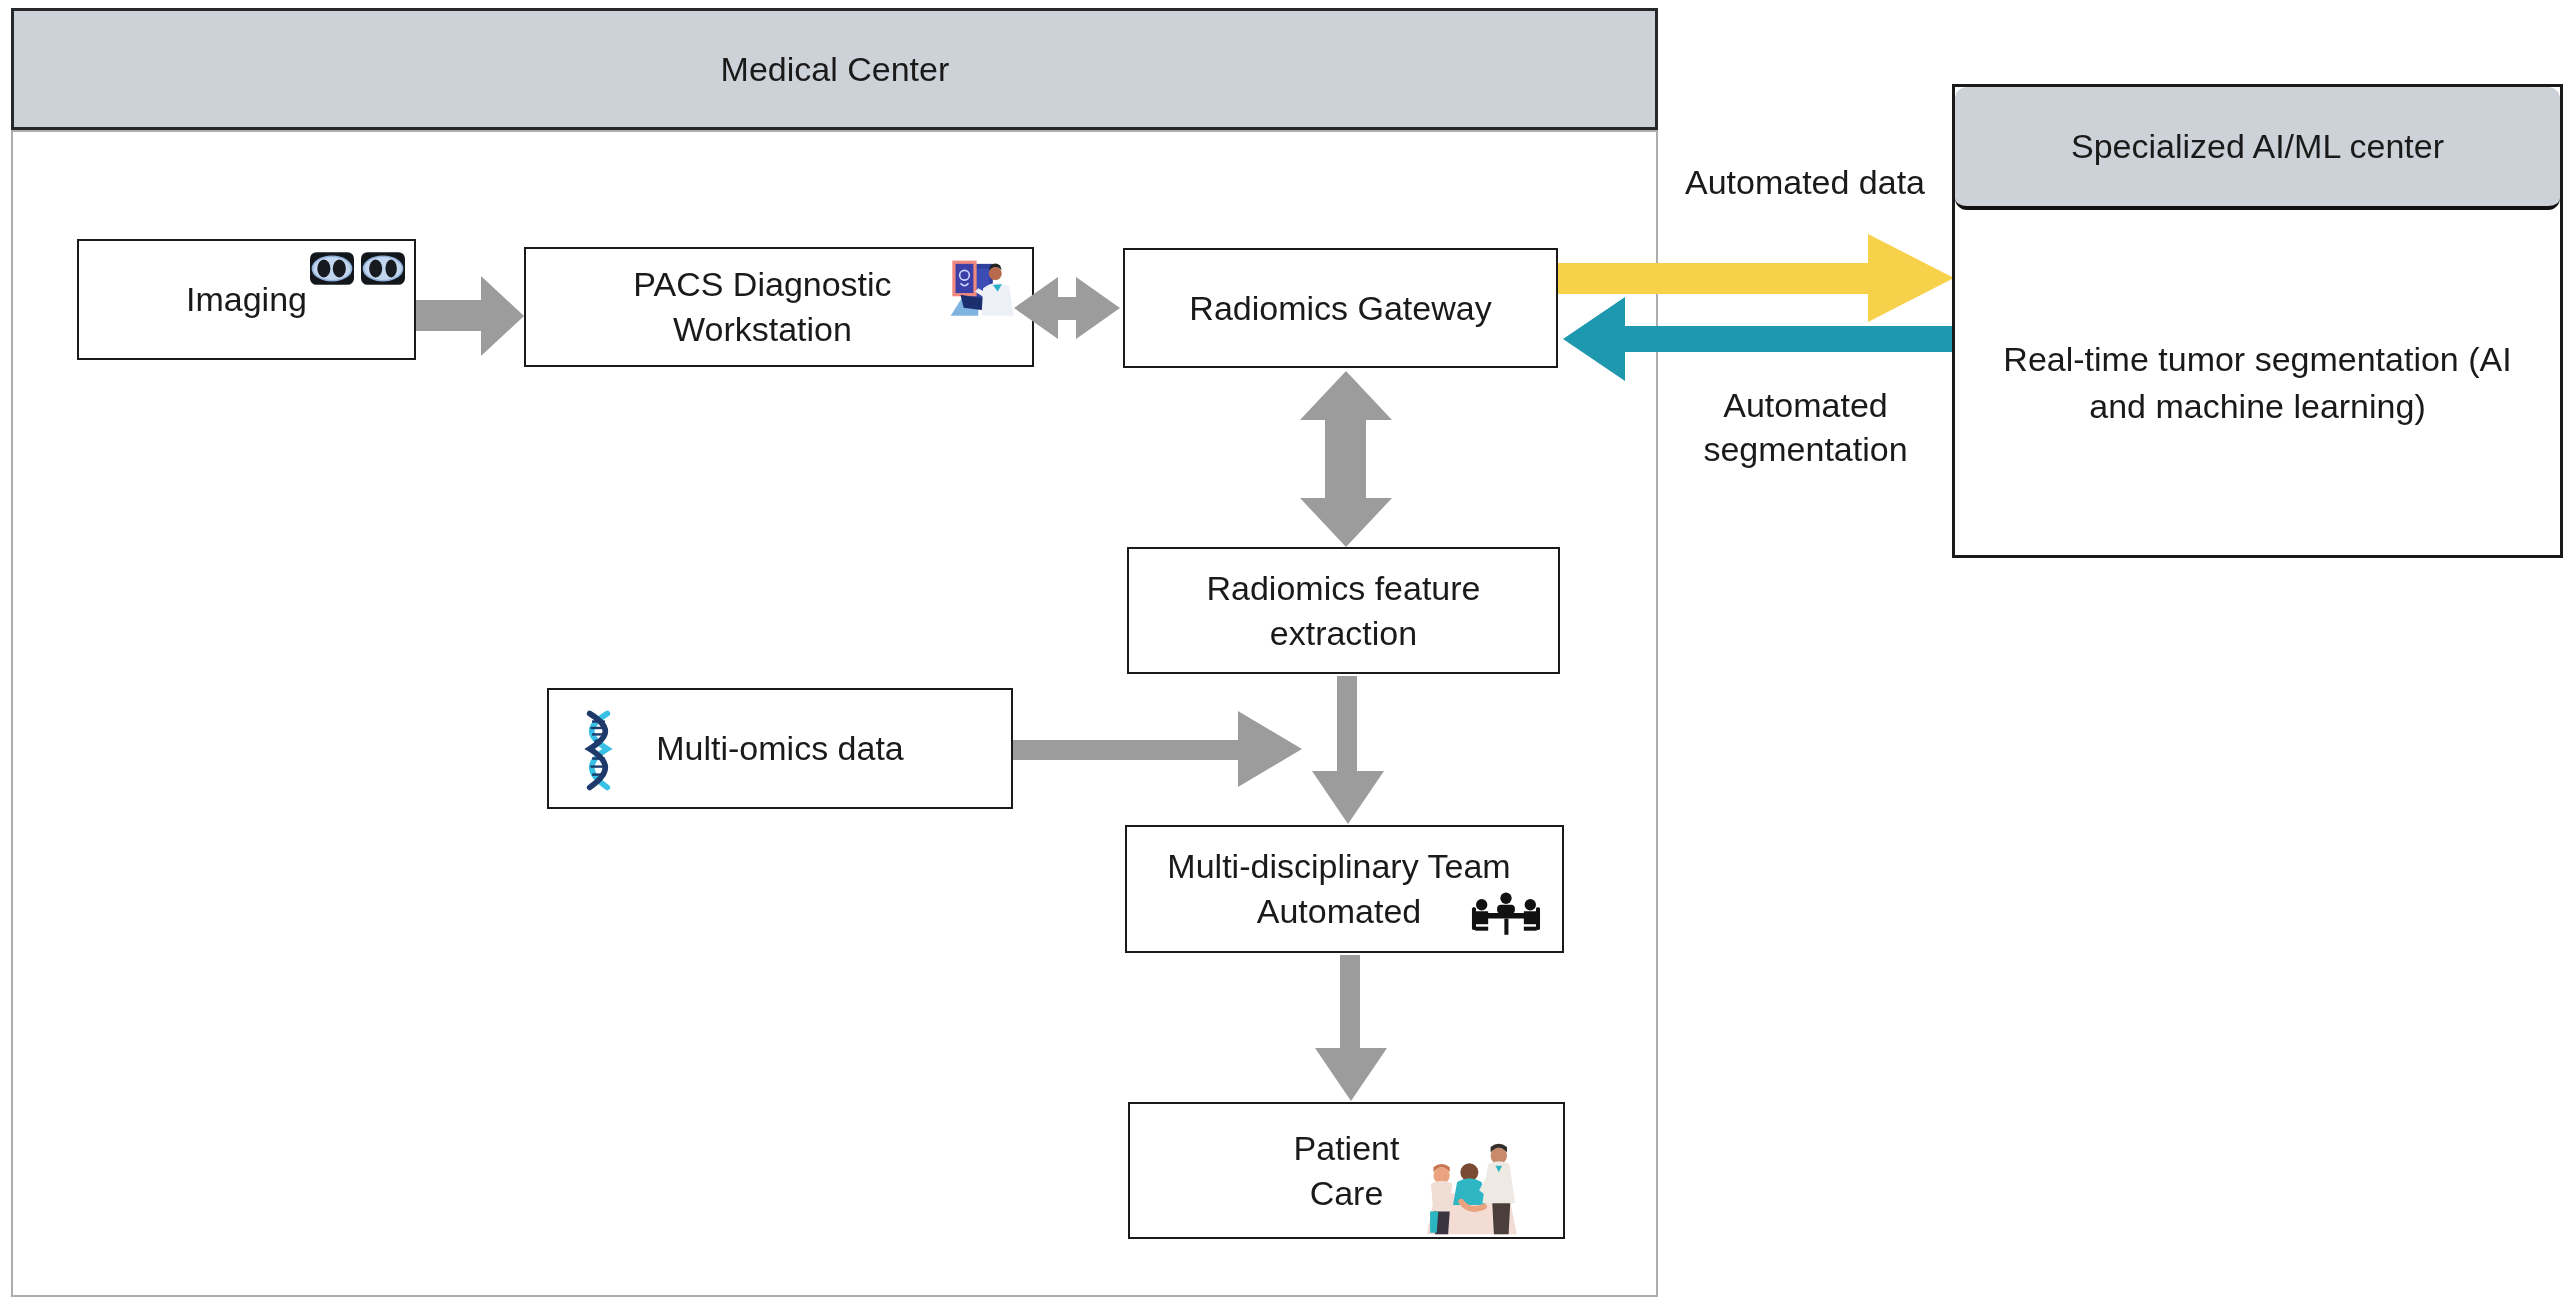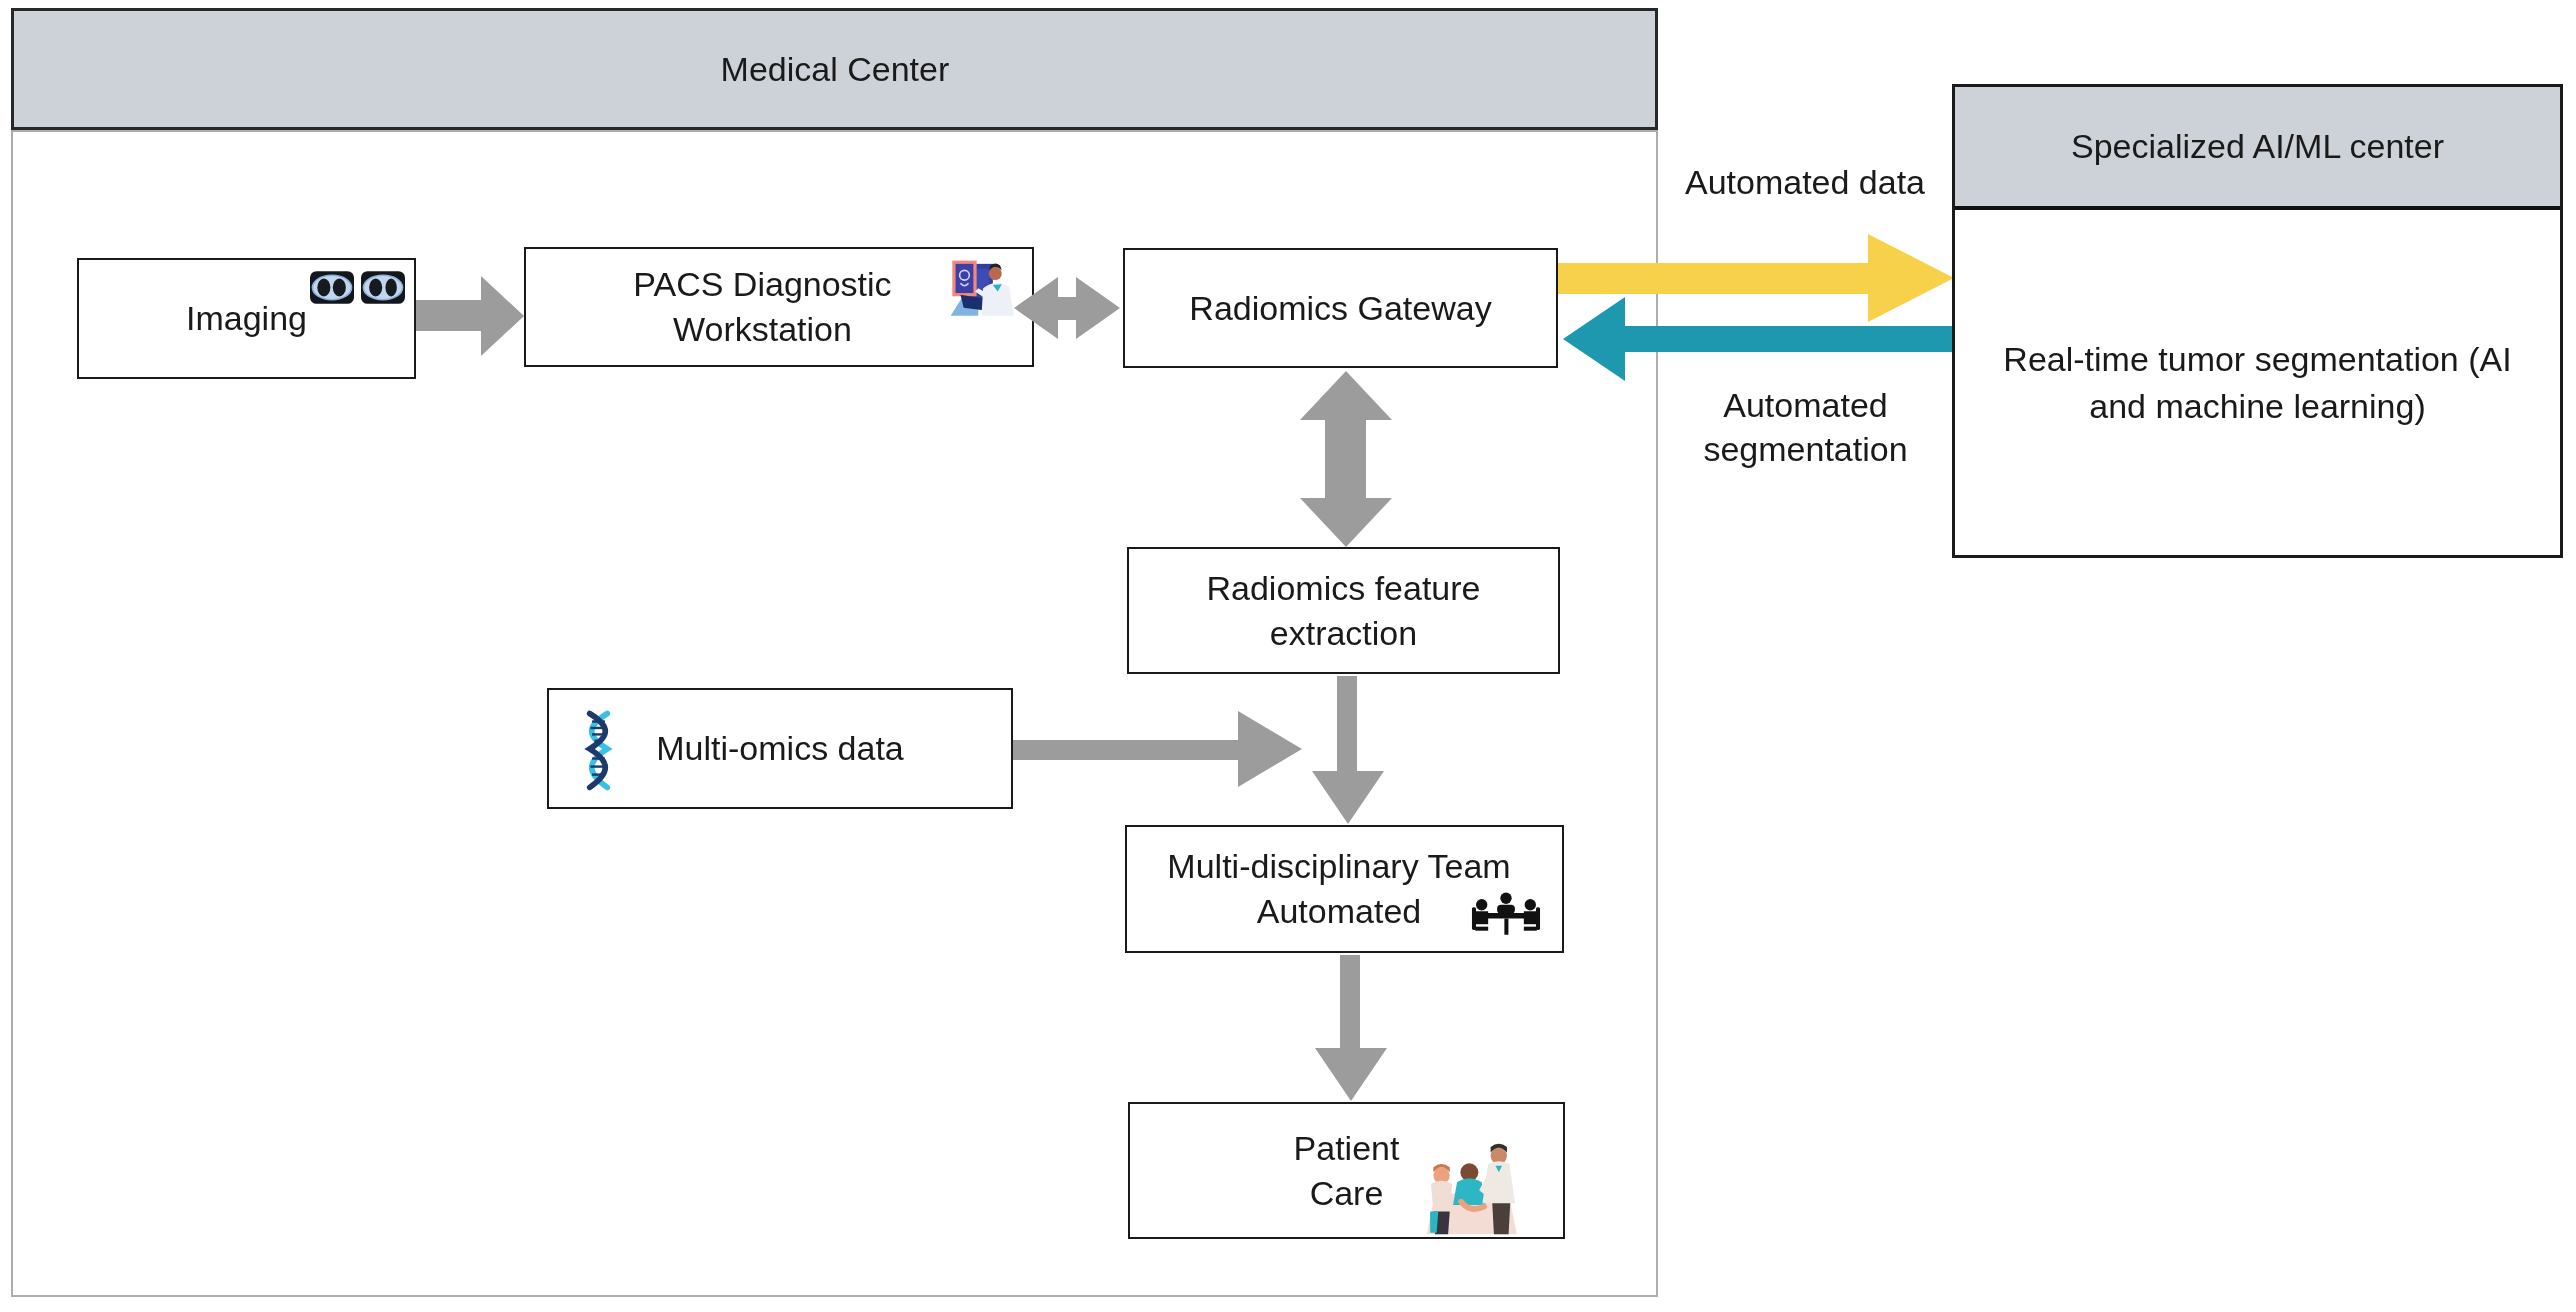--- a/index.html
+++ b/index.html
@@ -19,27 +19,27 @@
   .abs{position:absolute;}
   .lbl{font-size:34px;line-height:45px;text-align:center;}
   
   #mc-header{left:11.4px;top:8.1px;width:1647px;height:122px;background:var(--header_fill);
     border:3.3px solid #26282a;box-sizing:border-box;display:flex;align-items:center;justify-content:center;}
   #mc-container{left:11.4px;top:130px;width:1647px;height:1167px;border:2.4px solid var(--container_border);
     box-sizing:border-box;background:transparent;}
   #aiml-box{left:1952px;top:84px;width:611px;height:474px;background:#fff;
     border:3.3px solid var(--box_border);box-sizing:border-box;display:flex;flex-direction:column;}
   #aiml-header{height:119px;background:var(--header_fill);border-bottom:4.9px solid #111;
-    display:flex;align-items:center;justify-content:center;flex:0 0 auto;}
+    display:flex;align-items:center;justify-content:center;flex:0 0 auto;border-radius:12px;}
   #aiml-body{flex:1;display:flex;align-items:center;justify-content:center;}
   #aiml-body .lbl{width:570px;line-height:47px;}
   
   .node{background:#fff;border:2.4px solid var(--box_border);box-sizing:border-box;
     display:flex;align-items:center;justify-content:center;}
-  #box-imaging{left:77px;top:258px;width:339px;height:121px;}
+  #box-imaging{left:77px;top:239px;width:339px;height:121px;}
   #box-pacs{left:524px;top:247px;width:510px;height:120px;justify-content:flex-start;}
   #box-pacs .lbl{width:407px;margin-left:33px;}
   #box-gateway{left:1123px;top:248px;width:435px;height:120px;}
   #box-feature{left:1127px;top:547px;width:433px;height:127px;}
   #box-multiomics{left:547px;top:688px;width:466px;height:121px;}
   #box-mdt{left:1125px;top:825px;width:439px;height:128px;justify-content:flex-start;}
   #box-mdt .lbl{width:424px;}
   #box-patient{left:1128px;top:1102px;width:437px;height:137px;justify-content:flex-start;}
   #box-patient .lbl{width:437px;}
   

